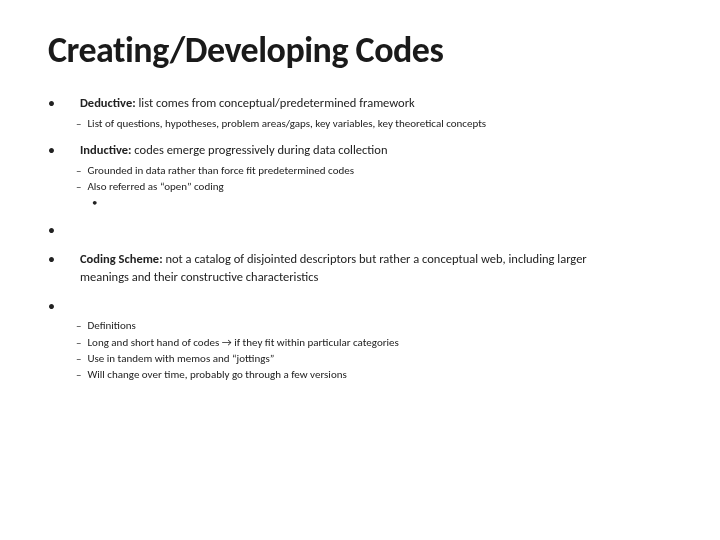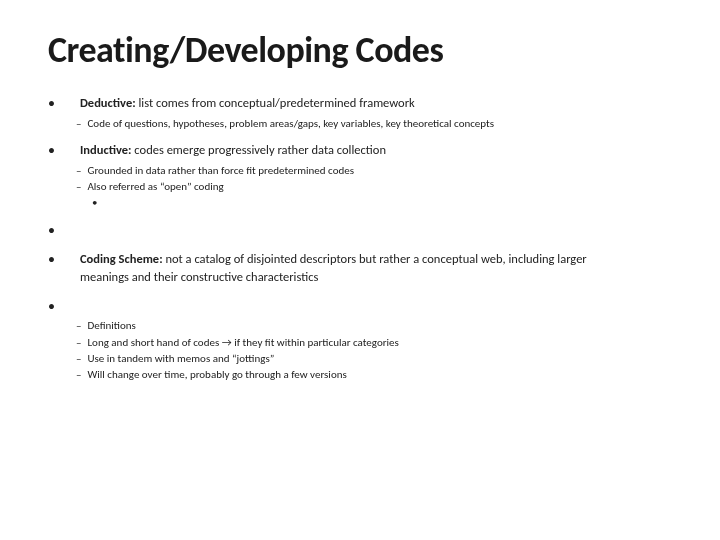--- a/index.html
+++ b/index.html
@@ -118,30 +118,30 @@
     <div class="bullet-item">
       <div class="bullet-main">
         <span class="bullet-dot">•</span>
         <span class="bullet-text">
           <span class="bold">Deductive:</span><span> list comes from conceptual/predetermined framework</span>
         </span>
       </div>
       <div class="sub-items">
         <div class="sub-item">
           <span class="sub-dash">–</span>
-          <span>Code of questions, hypotheses, problem areas/gaps, key variables, key theoretical concepts</span>
+          <span>List of questions, hypotheses, problem areas/gaps, key variables, key theoretical concepts</span>
         </div>
       </div>
     </div>
 
     <div class="bullet-item">
       <div class="bullet-main">
         <span class="bullet-dot">•</span>
         <span class="bullet-text">
-          <span class="bold">Inductive:</span><span> codes emerge progressively rather data collection</span>
+          <span class="bold">Inductive:</span><span> codes emerge progressively during data collection</span>
         </span>
       </div>
       <div class="sub-items">
         <div class="sub-item">
           <span class="sub-dash">–</span>
           <span>Grounded in data rather than force fit predetermined codes</span>
         </div>
         <div class="sub-item">
           <span class="sub-dash">–</span>
           <span>Also referred as “open” coding</span>

